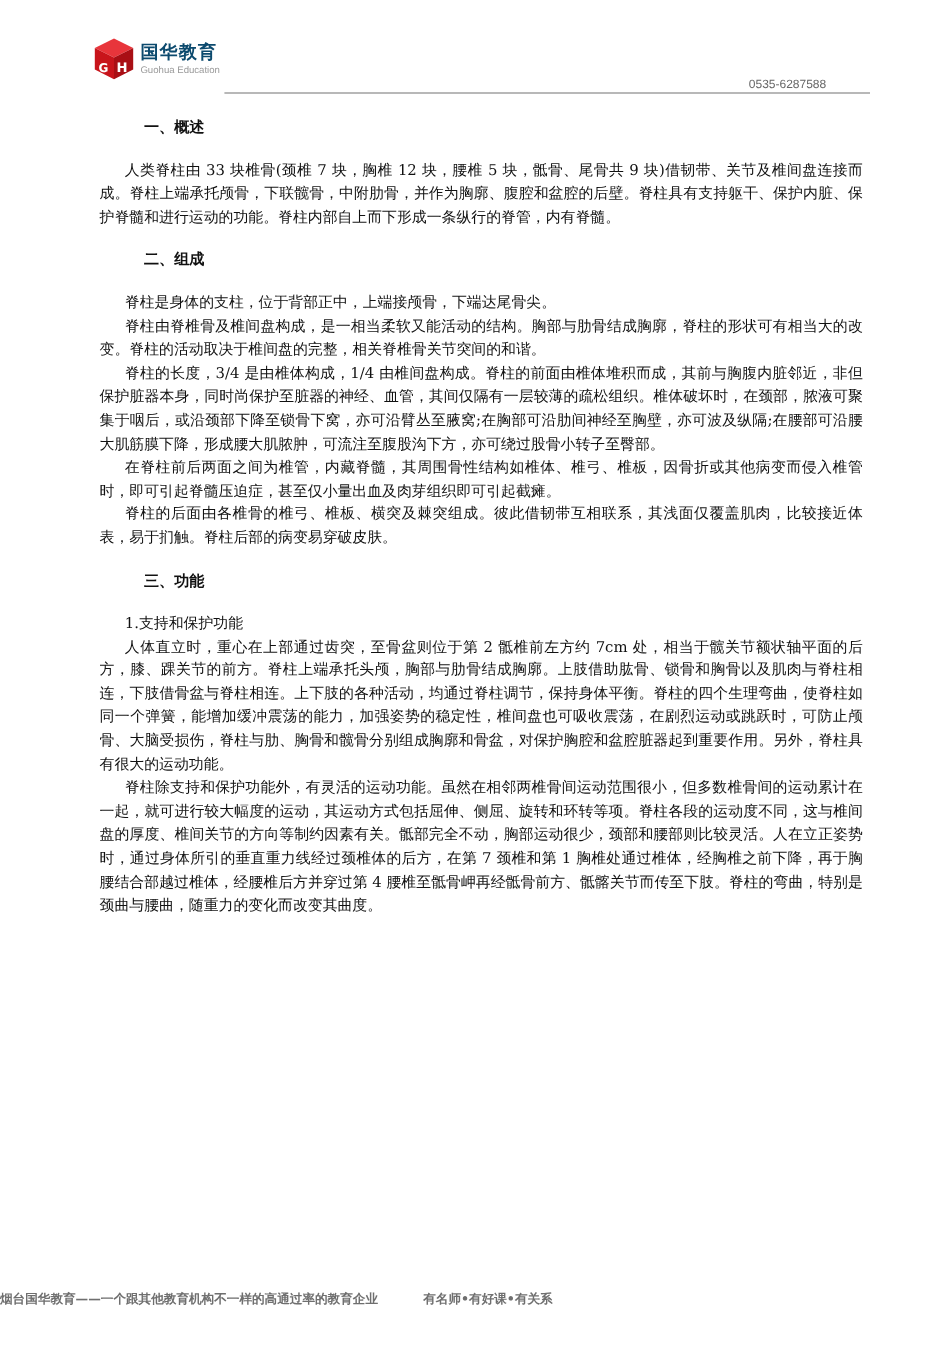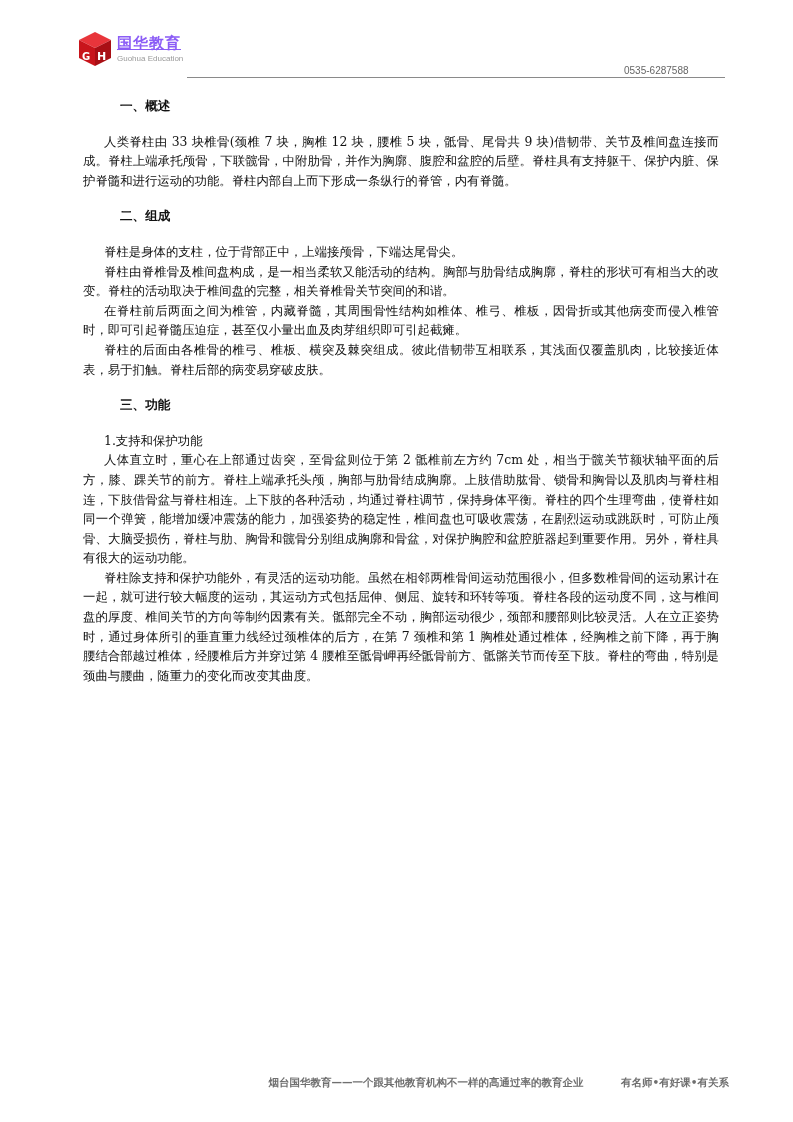--- a/index.html
+++ b/index.html
@@ -1,36 +1,36 @@
 <!DOCTYPE html>
 <html><head>
 <meta charset="utf-8">
 <style>
   html, body { margin: 0; padding: 0; background: #ffffff; }
   body { width: 793px; height: 1122px; position: relative; overflow: hidden;
          font-family: "DejaVu Serif", "Liberation Serif", serif; color: #111; }
   .logo { position: absolute; left: 78px; top: 31px; width: 130px; height: 40px; }
   .logo-cube { position: absolute; left: 0; top: 0; width: 34px; height: 36px; }
   .logo-cn { position: absolute; left: 39px; top: 3px; font-family: "DejaVu Sans", sans-serif;
-             font-size: 15px; font-weight: bold; color: #8b5cf6; letter-spacing: 1px; text-decoration: underline; }
+             font-size: 15px; font-weight: bold; color: #0c4a6e; letter-spacing: 1px; }
   .logo-en { position: absolute; left: 39px; top: 23px; font-family: "Liberation Sans", sans-serif;
              font-size: 8px; color: #9a9a9a; }
   .phone { position: absolute; left: 624px; top: 65px; font-family: "Liberation Sans", sans-serif;
            font-size: 10px; color: #666; }
   .header-rule { position: absolute; left: 187px; top: 77px; width: 538px; height: 0;
                  border-top: 1px solid #8a8a8a; }
   .content { position: absolute; left: 83px; top: 80px; width: 636px; font-size: 12.4px;
              line-height: 19.6px; }
   .doc-title { text-align: center; font-weight: bold; font-family: "DejaVu Sans", sans-serif;
                font-size: 12.4px; margin: 0; height: 20px; }
   .h1 { font-weight: bold; font-family: "DejaVu Sans", sans-serif; font-size: 12.6px;
         margin: 16px; padding-left: 21px; height: 19.6px; }
   .h2 { margin: 0; padding-left: 21px; }
   .p { margin: 0; text-indent: 21px; text-align: justify; }
-  .footer { position: absolute; left: 0; width: 729px; top: 1076px; text-align: right;
+  .footer { position: absolute; left: 0; width: 729px; top: 1076px; text-align: left;
             font-family: "DejaVu Sans", sans-serif; font-size: 10.5px; font-weight: bold; color: #6f6f6f; }
   .footer span { display: inline-block; }
   .footer .slogan { margin-left: 34px; }
 </style>
 </head>
 <body>
 
 <div class="logo">
   <svg class="logo-cube" viewBox="0 0 34 36">
     <polygon points="17,1 33,9 17,17 1,9" fill="#e8353b"></polygon>
@@ -46,20 +46,21 @@
 <div class="header-rule"></div>
 
 <div class="content">
 
   <h2 class="h1">一、概述</h2>
   <p class="p">人类脊柱由 33 块椎骨(颈椎 7 块，胸椎 12 块，腰椎 5 块，骶骨、尾骨共 9 块)借韧带、关节及椎间盘连接而成。脊柱上端承托颅骨，下联髋骨，中附肋骨，并作为胸廓、腹腔和盆腔的后壁。脊柱具有支持躯干、保护内脏、保护脊髓和进行运动的功能。脊柱内部自上而下形成一条纵行的脊管，内有脊髓。</p>
 
   <h2 class="h1">二、组成</h2>
   <p class="p">脊柱是身体的支柱，位于背部正中，上端接颅骨，下端达尾骨尖。</p>
   <p class="p">脊柱由脊椎骨及椎间盘构成，是一相当柔软又能活动的结构。胸部与肋骨结成胸廓，脊柱的形状可有相当大的改变。脊柱的活动取决于椎间盘的完整，相关脊椎骨关节突间的和谐。</p>
+  <p class="p">脊柱的长度，3/4 是由椎体构成，1/4 由椎间盘构成。脊柱的前面由椎体堆积而成，其前与胸腹内脏邻近，非但保护脏器本身，同时尚保护至脏器的神经、血管，其间仅隔有一层较薄的疏松组织。椎体破坏时，在颈部，脓液可聚集于咽后，或沿颈部下降至锁骨下窝，亦可沿臂丛至腋窝;在胸部可沿肋间神经至胸壁，亦可波及纵隔;在腰部可沿腰大肌筋膜下降，形成腰大肌脓肿，可流注至腹股沟下方，亦可绕过股骨小转子至臀部。</p>
   <p class="p">在脊柱前后两面之间为椎管，内藏脊髓，其周围骨性结构如椎体、椎弓、椎板，因骨折或其他病变而侵入椎管时，即可引起脊髓压迫症，甚至仅小量出血及肉芽组织即可引起截瘫。</p>
   <p class="p">脊柱的后面由各椎骨的椎弓、椎板、横突及棘突组成。彼此借韧带互相联系，其浅面仅覆盖肌肉，比较接近体表，易于扪触。脊柱后部的病变易穿破皮肤。</p>
 
   <h2 class="h1">三、功能</h2>
   <h3 class="h2" style="font-weight:normal;font-size:12.4px;">1.支持和保护功能</h3>
   <p class="p">人体直立时，重心在上部通过齿突，至骨盆则位于第 2 骶椎前左方约 7cm 处，相当于髋关节额状轴平面的后方，膝、踝关节的前方。脊柱上端承托头颅，胸部与肋骨结成胸廓。上肢借助肱骨、锁骨和胸骨以及肌肉与脊柱相连，下肢借骨盆与脊柱相连。上下肢的各种活动，均通过脊柱调节，保持身体平衡。脊柱的四个生理弯曲，使脊柱如同一个弹簧，能增加缓冲震荡的能力，加强姿势的稳定性，椎间盘也可吸收震荡，在剧烈运动或跳跃时，可防止颅骨、大脑受损伤，脊柱与肋、胸骨和髋骨分别组成胸廓和骨盆，对保护胸腔和盆腔脏器起到重要作用。另外，脊柱具有很大的运动功能。</p>
   <p class="p">脊柱除支持和保护功能外，有灵活的运动功能。虽然在相邻两椎骨间运动范围很小，但多数椎骨间的运动累计在一起，就可进行较大幅度的运动，其运动方式包括屈伸、侧屈、旋转和环转等项。脊柱各段的运动度不同，这与椎间盘的厚度、椎间关节的方向等制约因素有关。骶部完全不动，胸部运动很少，颈部和腰部则比较灵活。人在立正姿势时，通过身体所引的垂直重力线经过颈椎体的后方，在第 7 颈椎和第 1 胸椎处通过椎体，经胸椎之前下降，再于胸腰结合部越过椎体，经腰椎后方并穿过第 4 腰椎至骶骨岬再经骶骨前方、骶髂关节而传至下肢。脊柱的弯曲，特别是颈曲与腰曲，随重力的变化而改变其曲度。</p>
 </div>
 
 <div class="footer">

